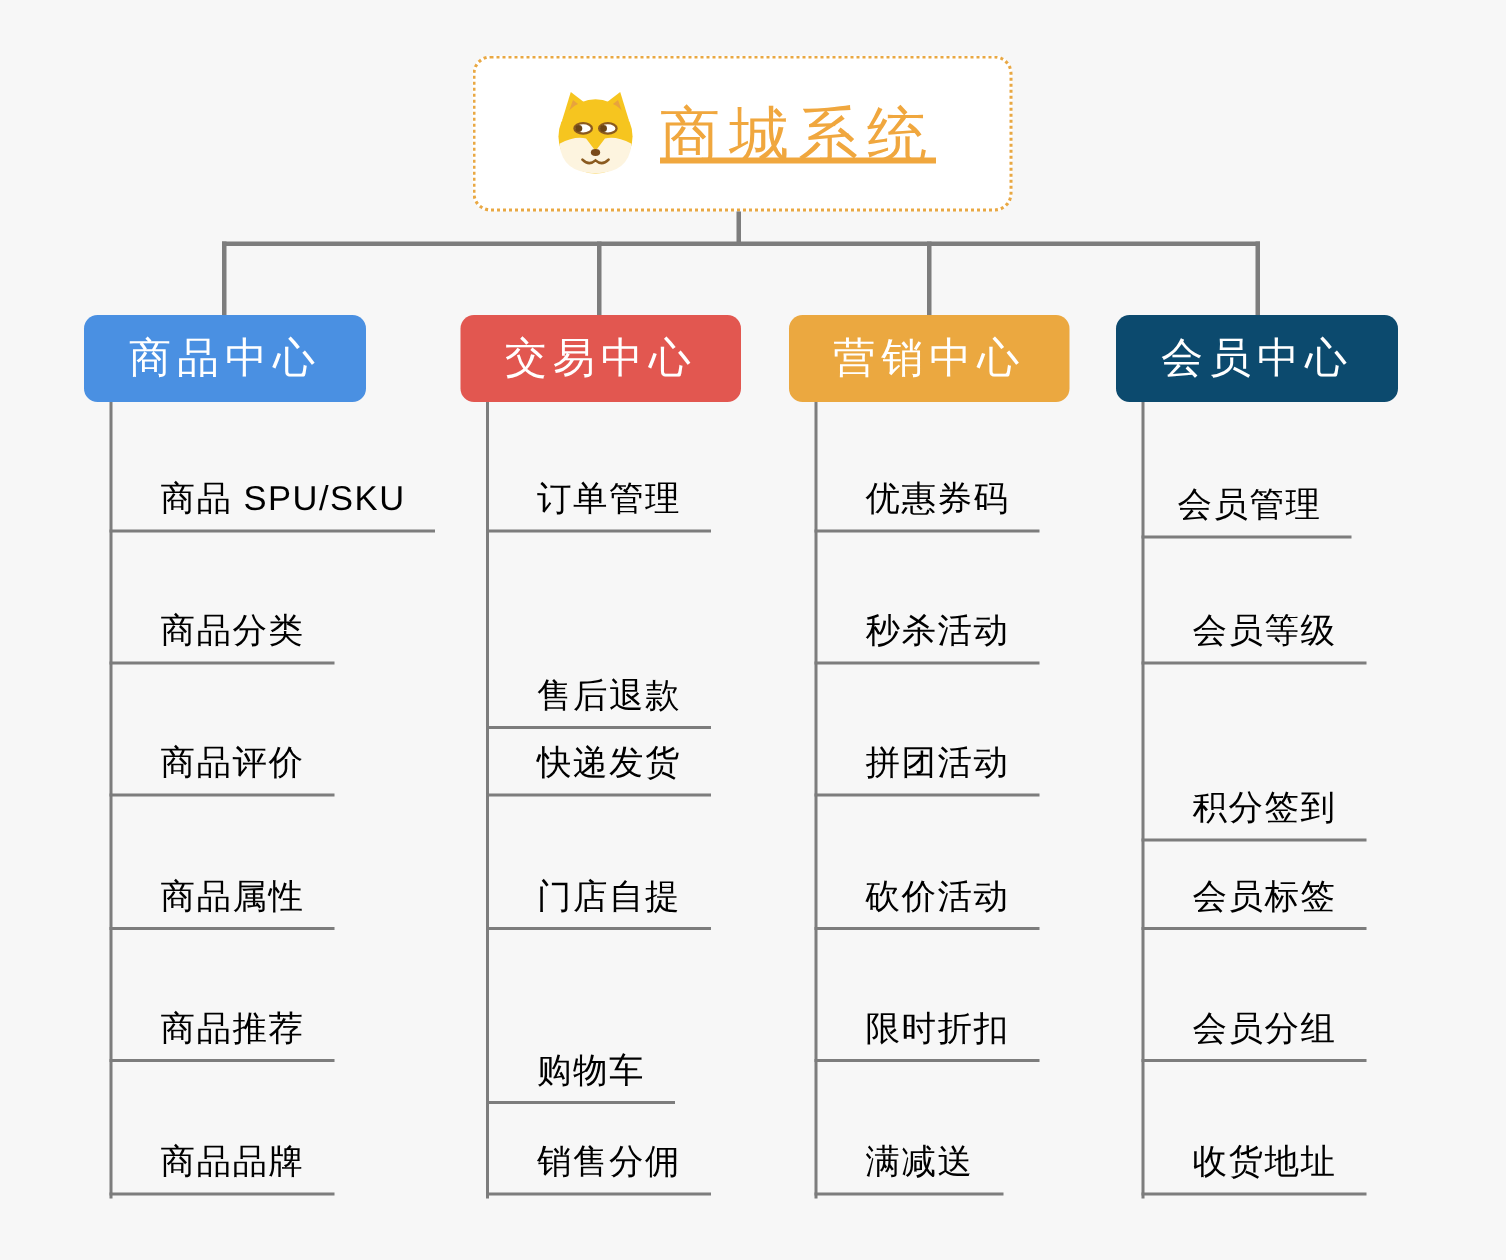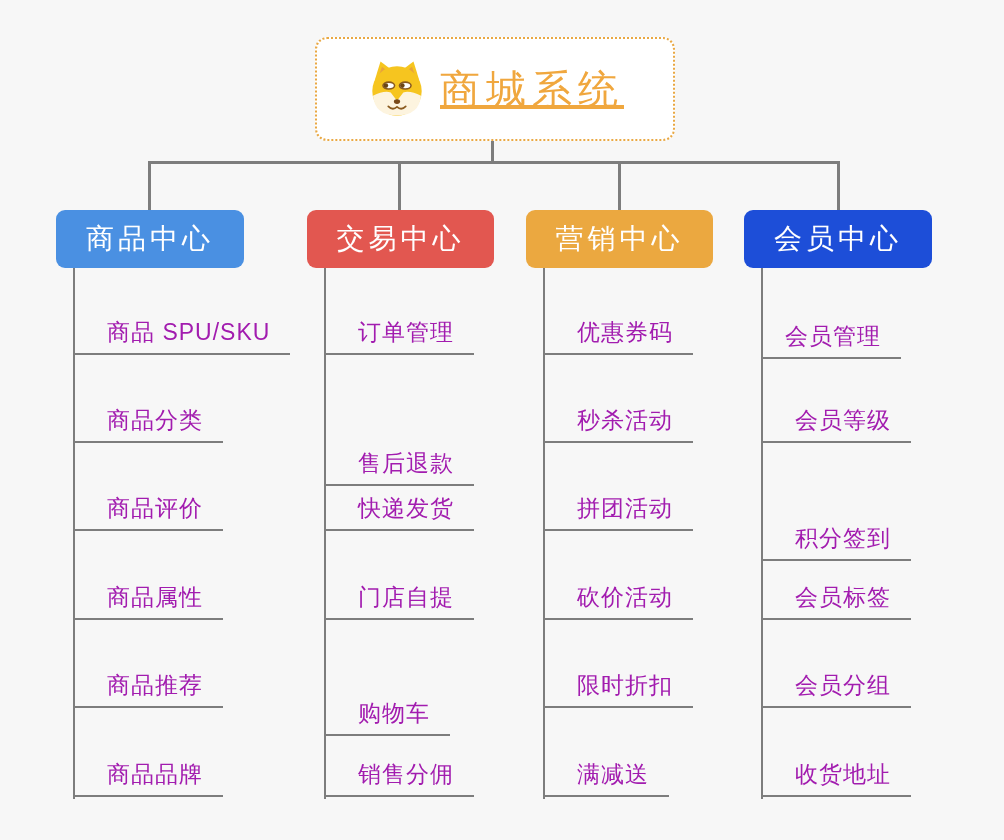--- a/index.html
+++ b/index.html
@@ -58,21 +58,21 @@
   }
   
   .leaf-node{
     position:absolute;
     box-sizing:content-box;
     padding:0 20px 7px 34px;
     border-bottom:2px solid #7d7d7d;
     font-size:23px;
     line-height:27px;
     letter-spacing:1px;
-    color:#a21caf;
+    color:#000000;
     white-space:nowrap;
     cursor:pointer;
   }
 </style>
 </head>
 <body>
 
 <div id="canvas">
 
   <div class="root-node">
@@ -104,21 +104,21 @@
   <div class="line" style="left:491px; top:141px; width:3px;  height:22px;"></div>
   <div class="line" style="left:148px; top:161px; width:692px; height:3px;"></div>
   <div class="line" style="left:148px; top:161px; width:3px; height:49px;"></div>
   <div class="line" style="left:398px; top:161px; width:3px; height:49px;"></div>
   <div class="line" style="left:618px; top:161px; width:3px; height:49px;"></div>
   <div class="line" style="left:837px; top:161px; width:3px; height:49px;"></div>
 
   <div class="branch-node" style="left: 56px; width: 188px; background-color: rgb(74, 144, 226); text-align: right;">商品中心</div>
   <div class="branch-node" style="left: 307px; width: 187px; background-color: rgb(226, 87, 80);">交易中心</div>
   <div class="branch-node" style="left: 526px; width: 187px; background-color: rgb(235, 168, 64);">营销中心</div>
-  <div class="branch-node" style="left: 744px; width: 188px; background-color: #1d4ed8;">会员中心</div>
+  <div class="branch-node" style="left: 744px; width: 188px; background-color: #0c4a6e;">会员中心</div>
 
   <div class="line" style="left:73px;  top:268px; width:2px; height:531px;"></div>
   <div class="line" style="left:324px; top:268px; width:2px; height:531px;"></div>
   <div class="line" style="left:543px; top:268px; width:2px; height:531px;"></div>
   <div class="line" style="left:761px; top:268px; width:2px; height:531px;"></div>
 
   <div class="leaf-node" style="left:73px; top:319px;">商品 SPU/SKU</div>
   <div class="leaf-node" style="left:73px; top:407px;">商品分类</div>
   <div class="leaf-node" style="left:73px; top:495px;">商品评价</div>
   <div class="leaf-node" style="left:73px; top:584px;">商品属性</div>

